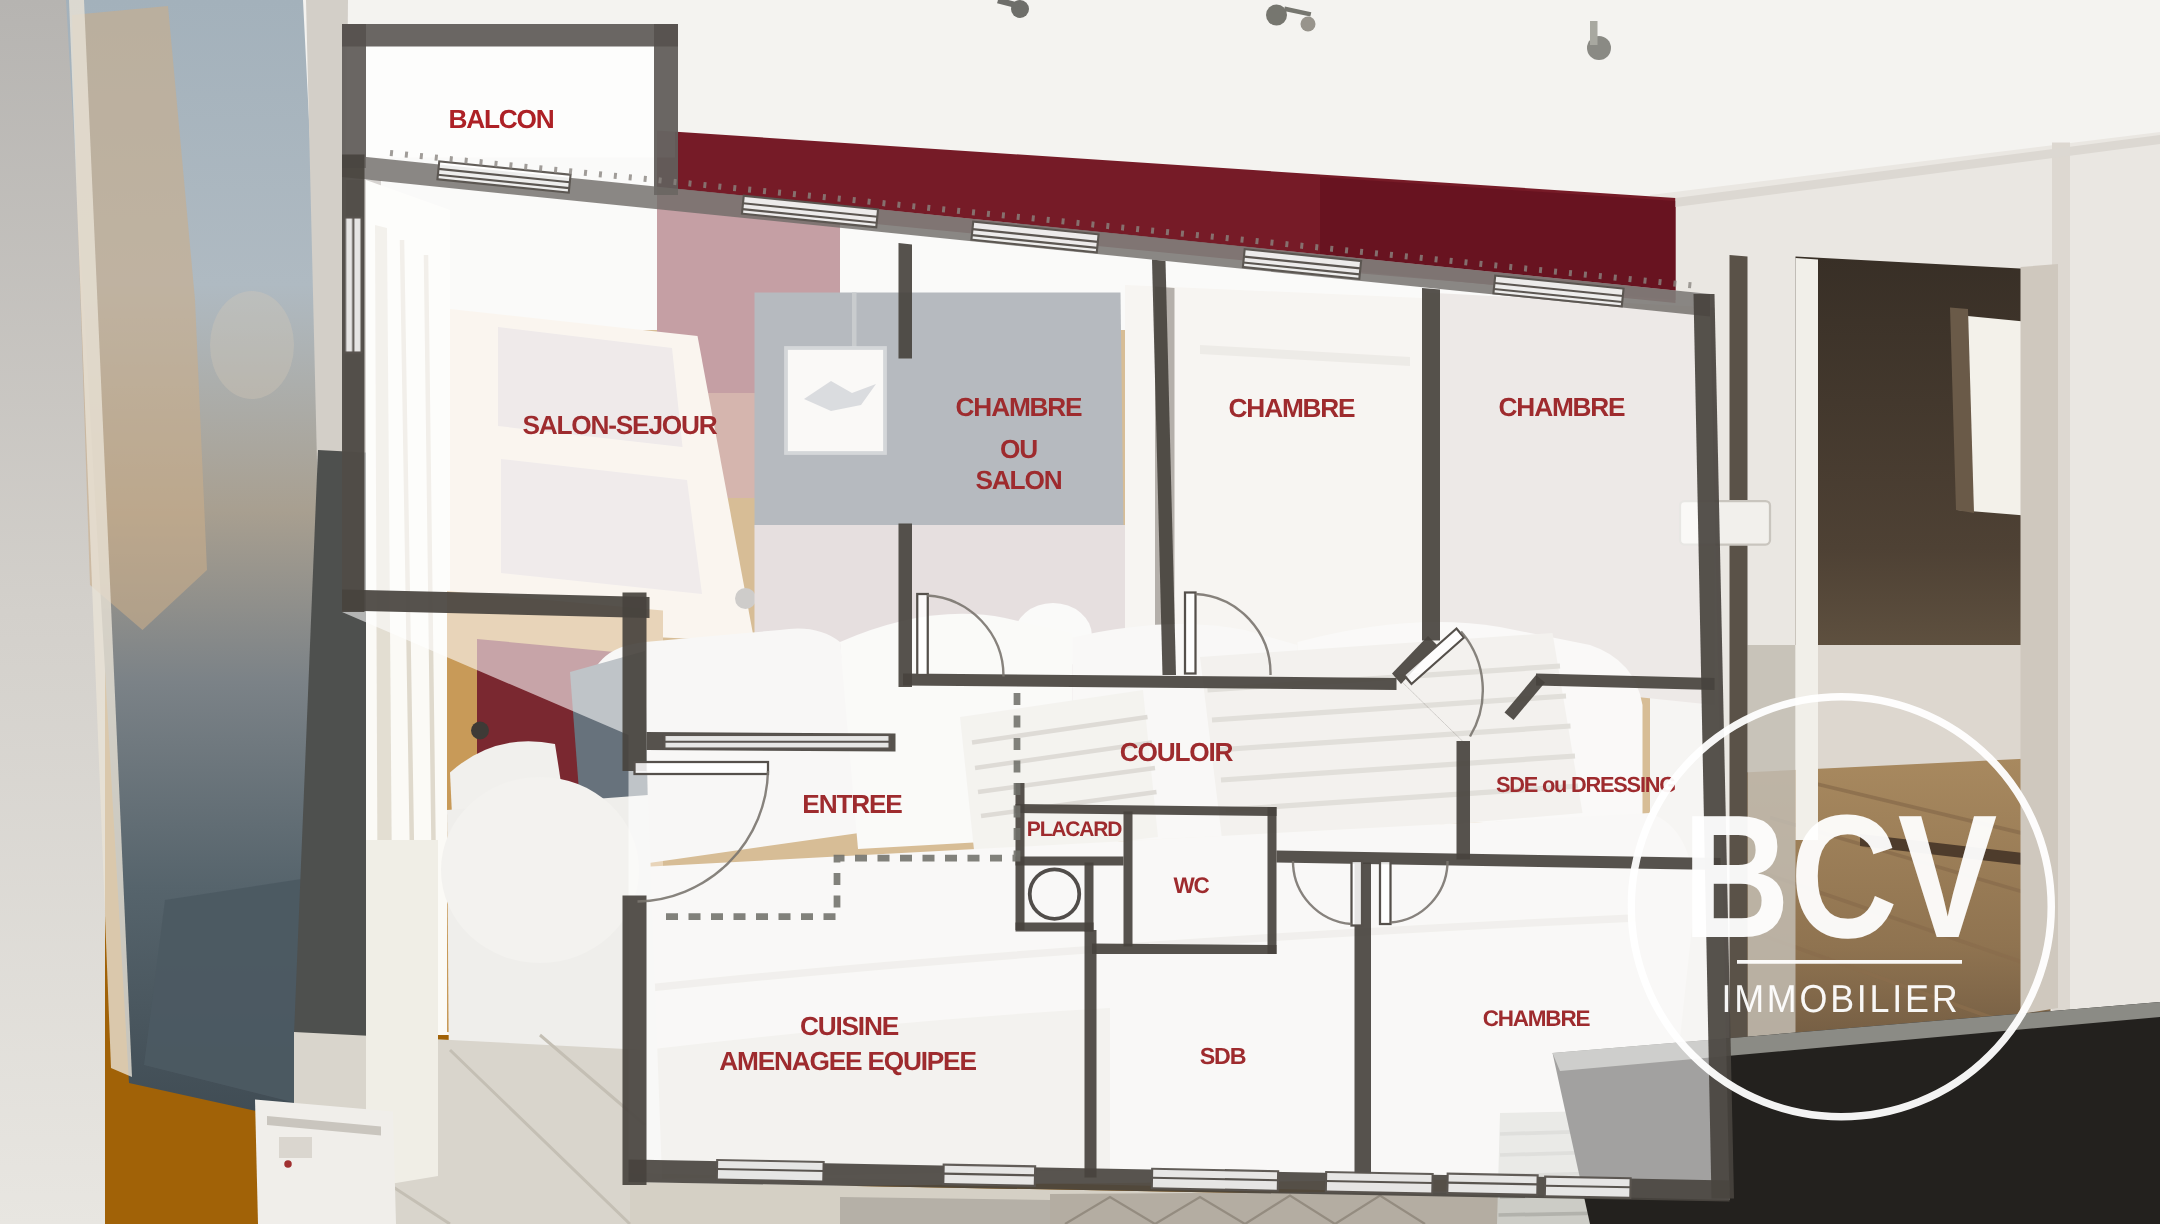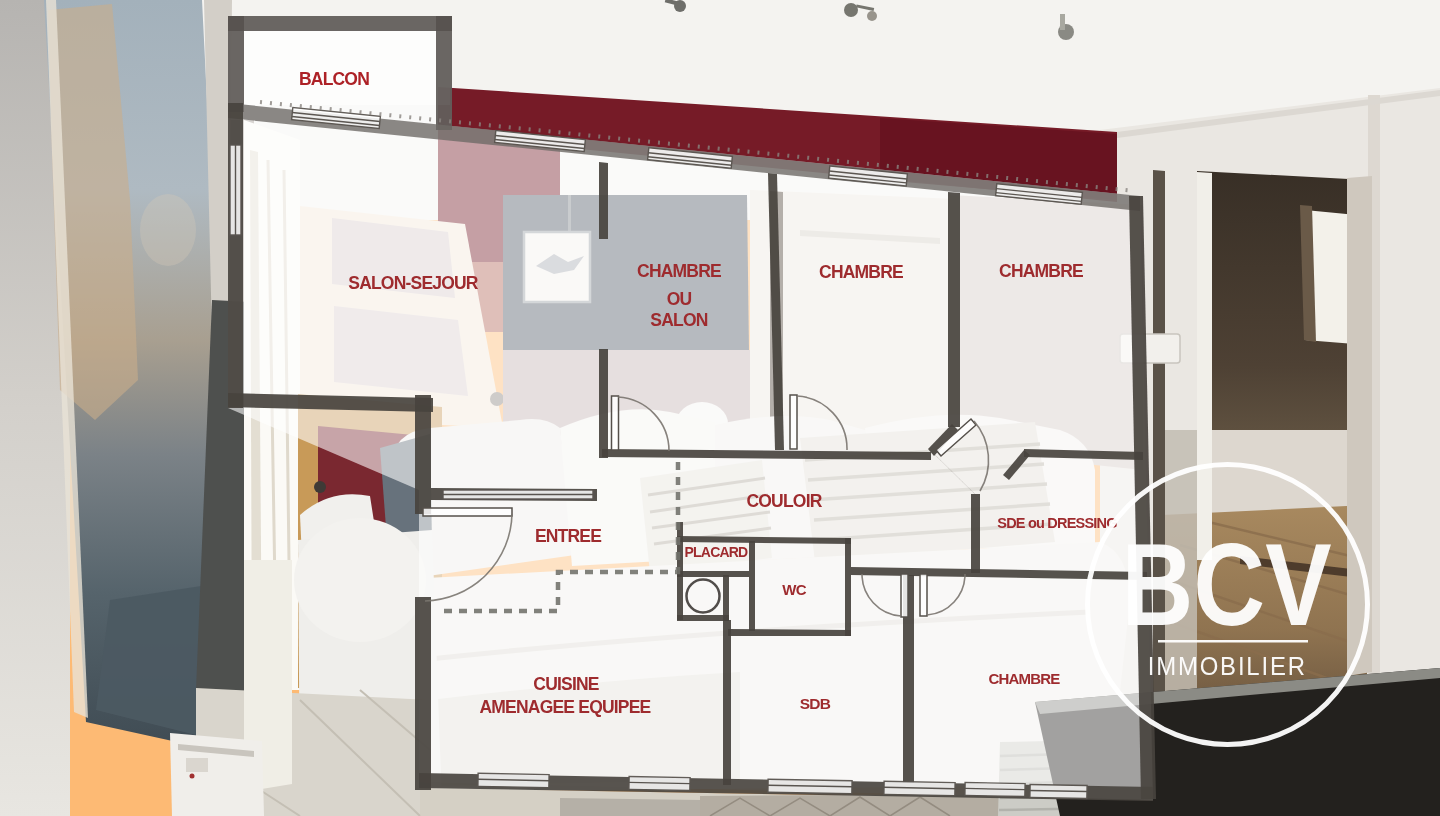--- a/index.html
+++ b/index.html
@@ -1,16 +1,16 @@
 <!DOCTYPE html>
 <html><head>
 <meta charset="utf-8">
 <style>
   html,body{margin:0;padding:0}
-  #stage{position:relative;width:1440px;height:816px;overflow:hidden;background:#fdba74;font-family:"Liberation Sans",sans-serif}
+  #stage{position:relative;width:1440px;height:816px;overflow:hidden;background:#a16207;font-family:"Liberation Sans",sans-serif}
   svg{position:absolute;left:0;top:0}
 </style>
 </head>
 <body>
 <div id="stage">
 <svg width="1440" height="816" viewBox="0 0 1440 816">
 
   <defs>
     <linearGradient id="gPic" x1="0" y1="0" x2="0" y2="1">
       <stop offset="0" stop-color="#a3b1bb"></stop>

